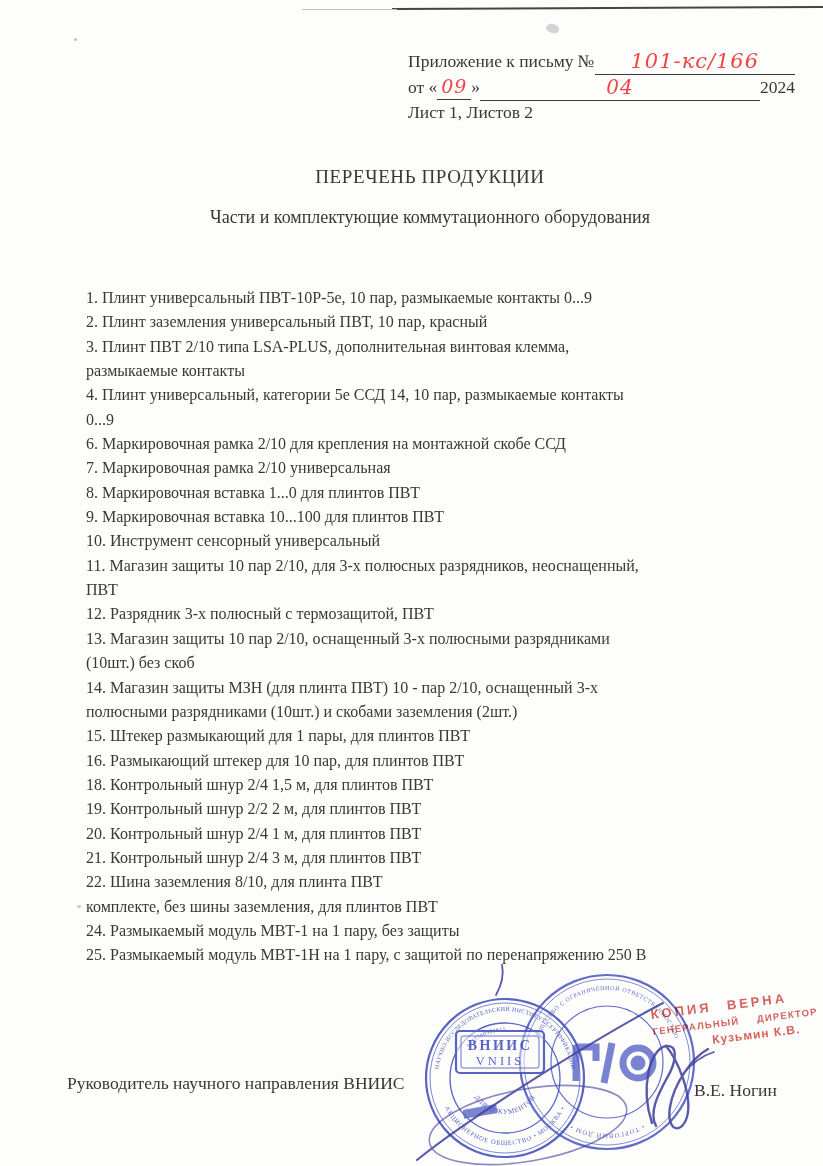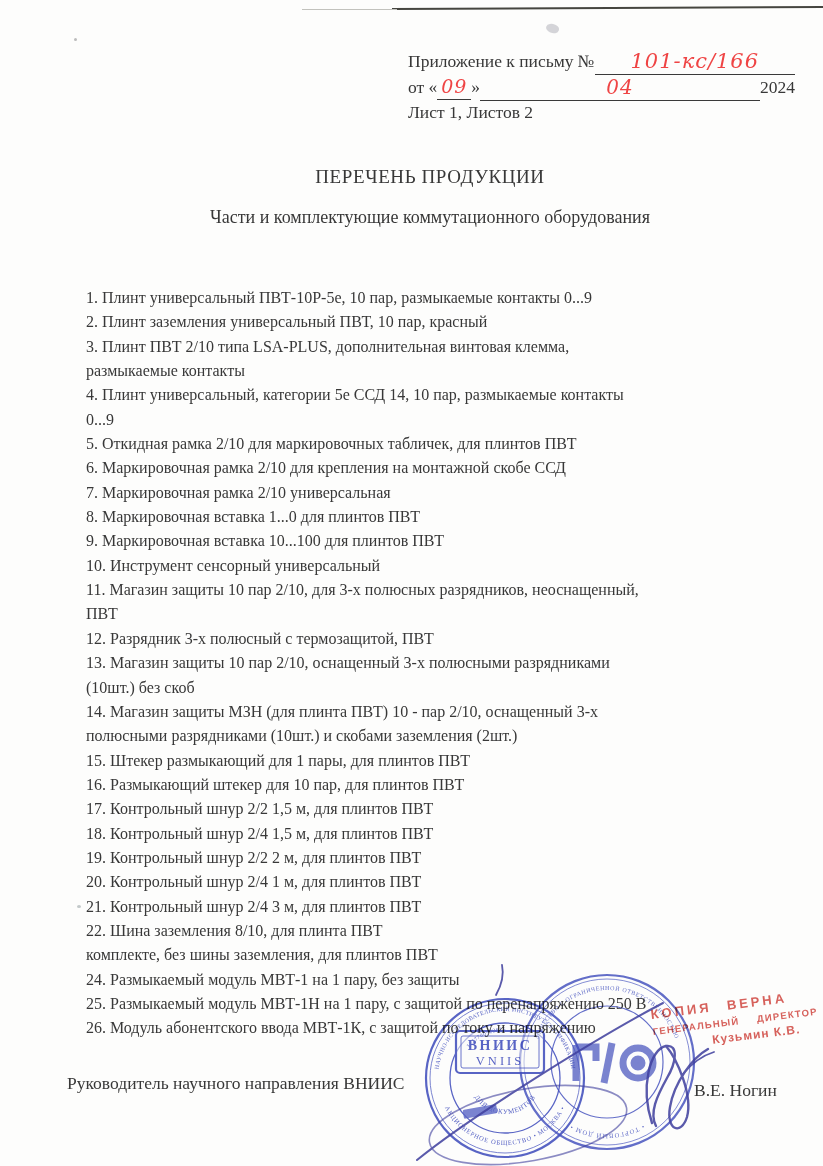--- a/index.html
+++ b/index.html
@@ -74,45 +74,42 @@
   <div class="title">ПЕРЕЧЕНЬ ПРОДУКЦИИ</div>
   <div class="subtitle">Части и комплектующие коммутационного оборудования</div>
 
   <div class="list">
     <div class="li">1. Плинт универсальный ПВТ-10Р-5е, 10 пар, размыкаемые контакты 0...9</div>
     <div class="li">2. Плинт заземления универсальный ПВТ, 10 пар, красный</div>
     <div class="li">3. Плинт ПВТ 2/10 типа LSA-PLUS, дополнительная винтовая клемма,</div>
     <div class="li">размыкаемые контакты</div>
     <div class="li">4. Плинт универсальный, категории 5е ССД 14, 10 пар, размыкаемые контакты</div>
     <div class="li">0...9</div>
-    <div class="li">5. Откидная рамка 2/10 для маркировочных табличек, для плинтов ПВТ</div>
     <div class="li">6. Маркировочная рамка 2/10 для крепления на монтажной скобе ССД</div>
     <div class="li">7. Маркировочная рамка 2/10 универсальная</div>
     <div class="li">8. Маркировочная вставка 1...0 для плинтов ПВТ</div>
     <div class="li">9. Маркировочная вставка 10...100 для плинтов ПВТ</div>
     <div class="li">10. Инструмент сенсорный универсальный</div>
     <div class="li">11. Магазин защиты 10 пар 2/10, для 3-х полюсных разрядников, неоснащенный,</div>
     <div class="li">ПВТ</div>
     <div class="li">12. Разрядник 3-х полюсный с термозащитой, ПВТ</div>
     <div class="li">13. Магазин защиты 10 пар 2/10, оснащенный 3-х полюсными разрядниками</div>
     <div class="li">(10шт.) без скоб</div>
     <div class="li">14. Магазин защиты МЗН (для плинта ПВТ) 10 - пар 2/10, оснащенный 3-х</div>
     <div class="li">полюсными разрядниками (10шт.) и скобами заземления (2шт.)</div>
     <div class="li">15. Штекер размыкающий для 1 пары, для плинтов ПВТ</div>
     <div class="li">16. Размыкающий штекер для 10 пар, для плинтов ПВТ</div>
-    <div class="li">17. Контрольный шнур 2/2 1,5 м, для плинтов ПВТ</div>
     <div class="li">18. Контрольный шнур 2/4 1,5 м, для плинтов ПВТ</div>
     <div class="li">19. Контрольный шнур 2/2 2 м, для плинтов ПВТ</div>
     <div class="li">20. Контрольный шнур 2/4 1 м, для плинтов ПВТ</div>
     <div class="li">21. Контрольный шнур 2/4 3 м, для плинтов ПВТ</div>
     <div class="li">22. Шина заземления 8/10, для плинта ПВТ</div>
     <div class="li">комплекте, без шины заземления, для плинтов ПВТ</div>
     <div class="li">24. Размыкаемый модуль МВТ-1 на 1 пару, без защиты</div>
     <div class="li">25. Размыкаемый модуль МВТ-1Н на 1 пару, с защитой по перенапряжению 250 В</div>
-    <div class="li">26. Модуль абонентского ввода МВТ-1К, с защитой по току и напряжению</div>
   </div>
 
   <div class="foot-role">Руководитель научного направления ВНИИС</div>
   <div class="foot-name">В.Е. Ногин</div>
 
   <div class="copystamp">
     <div class="cs1">КОПИЯ ВЕРНА</div>
     <div class="cs2">ГЕНЕРАЛЬНЫЙ ДИРЕКТОР</div>
     <div class="cs3">Кузьмин К.В.</div>
   </div>

